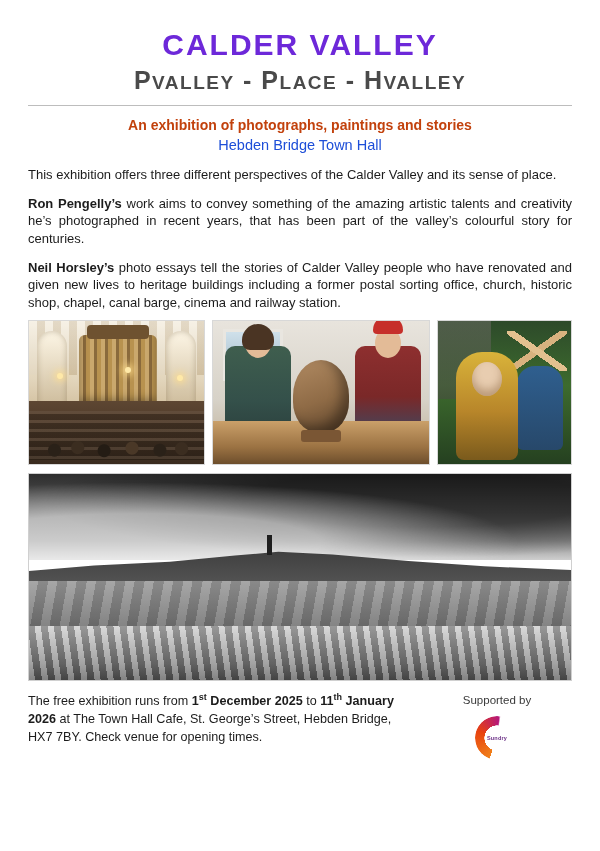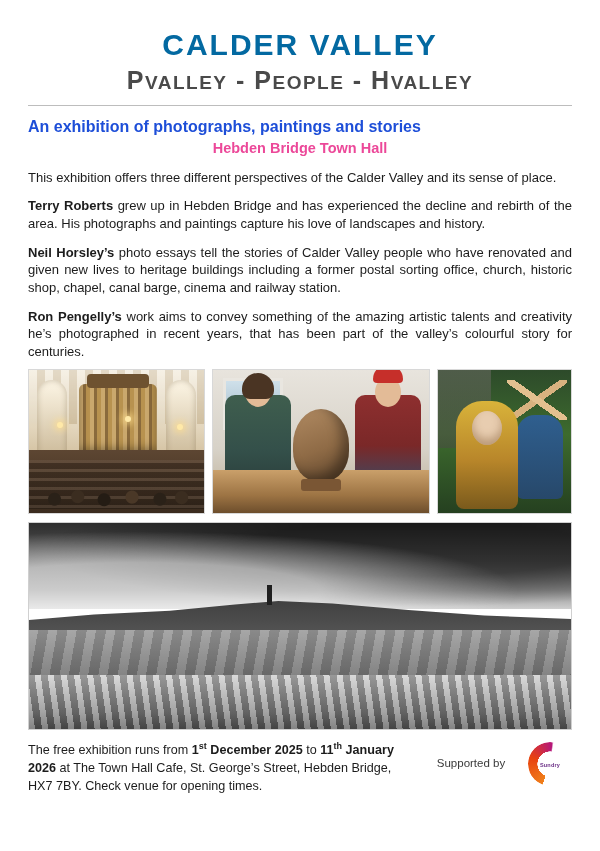--- a/index.html
+++ b/index.html
@@ -22,21 +22,21 @@
     padding: 22px 28px 8px 28px;
     position: relative;
   }
 
   
   .title-main {
     text-align: center;
     font-size: 30px;
     font-weight: bold;
     letter-spacing: 2px;
-    color: #0369a1;
+    color: #6d28d9;
     margin: 6px 0 2px 0;
     line-height: 1.1;
   }
   .title-sub {
     text-align: center;
     font-size: 25px;
     font-weight: bold;
     letter-spacing: 1.5px;
     color: #4a4a4a;
     margin: 6px 0 0 0;
@@ -44,31 +44,32 @@
   }
   .title-sub .small-caps {
     font-size: 19px;
   }
   .rule {
     border: none;
     border-top: 1px solid #bdbdbd;
     margin: 10px 0 10px 0;
   }
   .exhibition-line {
-    font-size: 16px;
+    text-align: center;
+    font-size: 14px;
     font-weight: bold;
-    color: #1d4ed8;
+    color: #c2410c;
     line-height: 1.35;
     margin: 0 0 2px 0;
   }
   .venue-line {
     text-align: center;
     font-size: 14.5px;
-    font-weight: bold;
-    color: #ec4899;
+    font-weight: normal;
+    color: #1d4ed8;
     line-height: 1.35;
     margin: 0 0 10px 0;
   }
 
   
   .body-copy p {
     font-size: 13px;
     line-height: 1.36;
     color: #1c1c1c;
     margin: 0 0 11px 0;
@@ -287,20 +288,21 @@
     color: #1c1c1c;
   }
   .footer-text b { font-weight: bold; }
   sup { font-size: 9px; }
   .supported {
     width: 150px;
     display: flex;
     align-items: center;
     gap: 8px;
     padding-top: 2px;
+    flex-direction: column;
   }
   .supported-label {
     font-size: 11.5px;
     color: #3a3a3a;
     text-align: center;
     line-height: 1.3;
     flex: 1;
   }
   .logo {
     width: 44px; height: 44px; position: relative; flex: 0 0 auto;
@@ -318,40 +320,37 @@
   }
 </style>
 </head>
 <body>
 
 <div class="poster">
 
   <h1 class="title-main">CALDER VALLEY</h1>
 
   <h2 class="title-sub">
-    <span>P</span><span class="small-caps">VALLEY</span><span> - </span><span>P</span><span class="small-caps">EOPLE</span><span> - </span><span>H</span><span class="small-caps">VALLEY</span>
+    <span>P</span><span class="small-caps">VALLEY</span><span> - </span><span>P</span><span class="small-caps">LACE</span><span> - </span><span>H</span><span class="small-caps">VALLEY</span>
   </h2>
 
   <hr class="rule">
 
   <div class="exhibition-line">An exhibition of photographs, paintings and stories</div>
   <div class="venue-line">Hebden Bridge Town Hall</div>
 
   <div class="body-copy">
     <p>
       <span>This exhibition offers three different perspectives of the Calder Valley and its sense of place.</span>
     </p>
     <p>
-      <b>Terry Roberts</b><span> grew up in Hebden Bridge and has experienced the decline and rebirth of the area. His photographs and paintings capture his love of landscapes and history.</span>
+      <b>Ron Pengelly’s</b><span> work aims to convey something of the amazing artistic talents and creativity he’s photographed in recent years, that has been part of the valley’s colourful story for centuries.</span>
     </p>
     <p>
       <b>Neil Horsley’s</b><span> photo essays tell the stories of Calder Valley people who have renovated and given new lives to heritage buildings including a former postal sorting office, church, historic shop, chapel, canal barge, cinema and railway station.</span>
-    </p>
-    <p>
-      <b>Ron Pengelly’s</b><span> work aims to convey something of the amazing artistic talents and creativity he’s photographed in recent years, that has been part of the valley’s colourful story for centuries.</span>
     </p>
   </div>
 
   <div class="img-row">
 
     <div class="photo one chapel">
       <div class="ceiling"></div>
       <div class="arch-left"></div>
       <div class="arch-right"></div>
       <div class="organ"></div>

